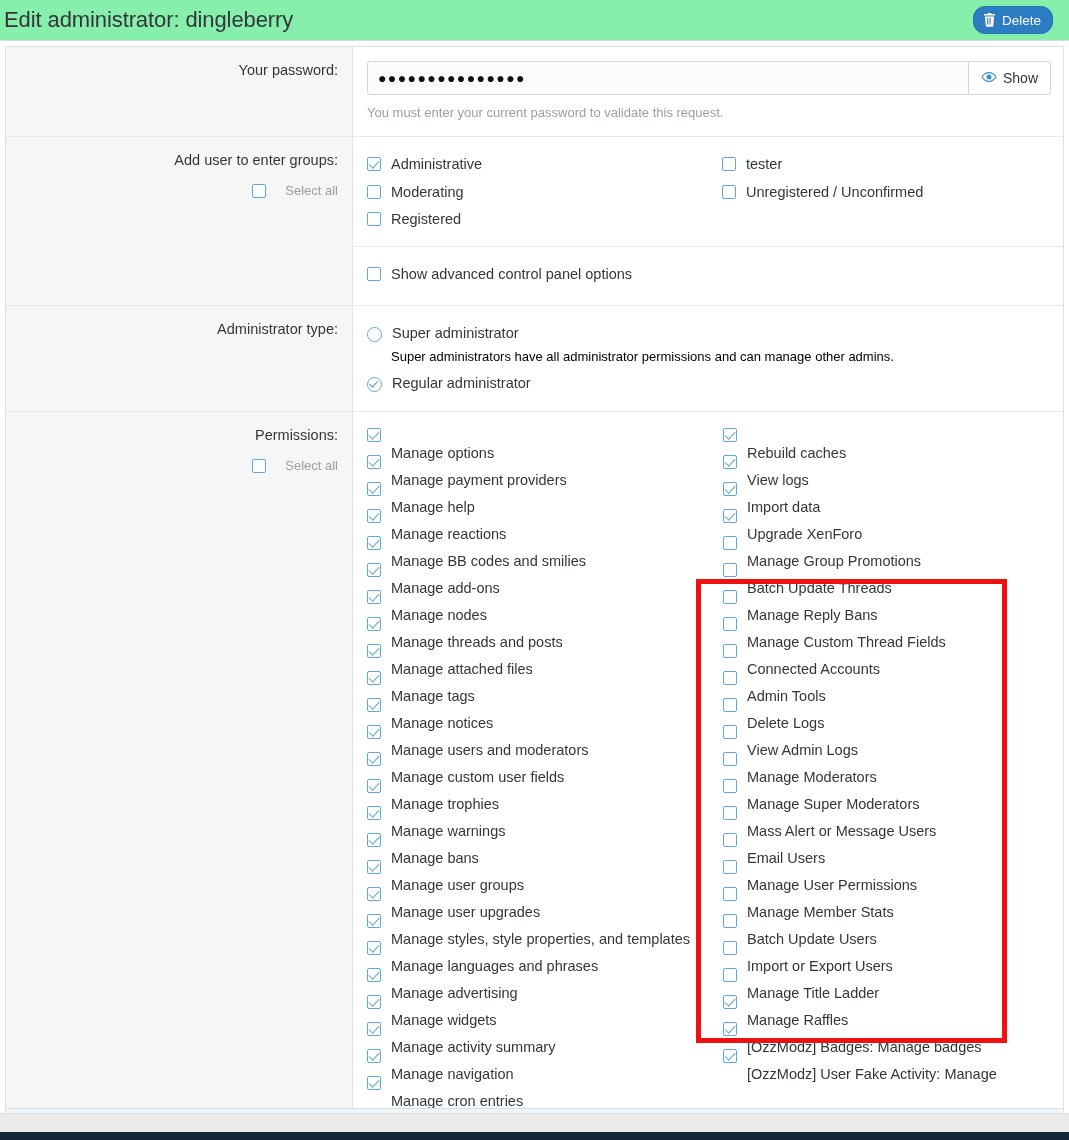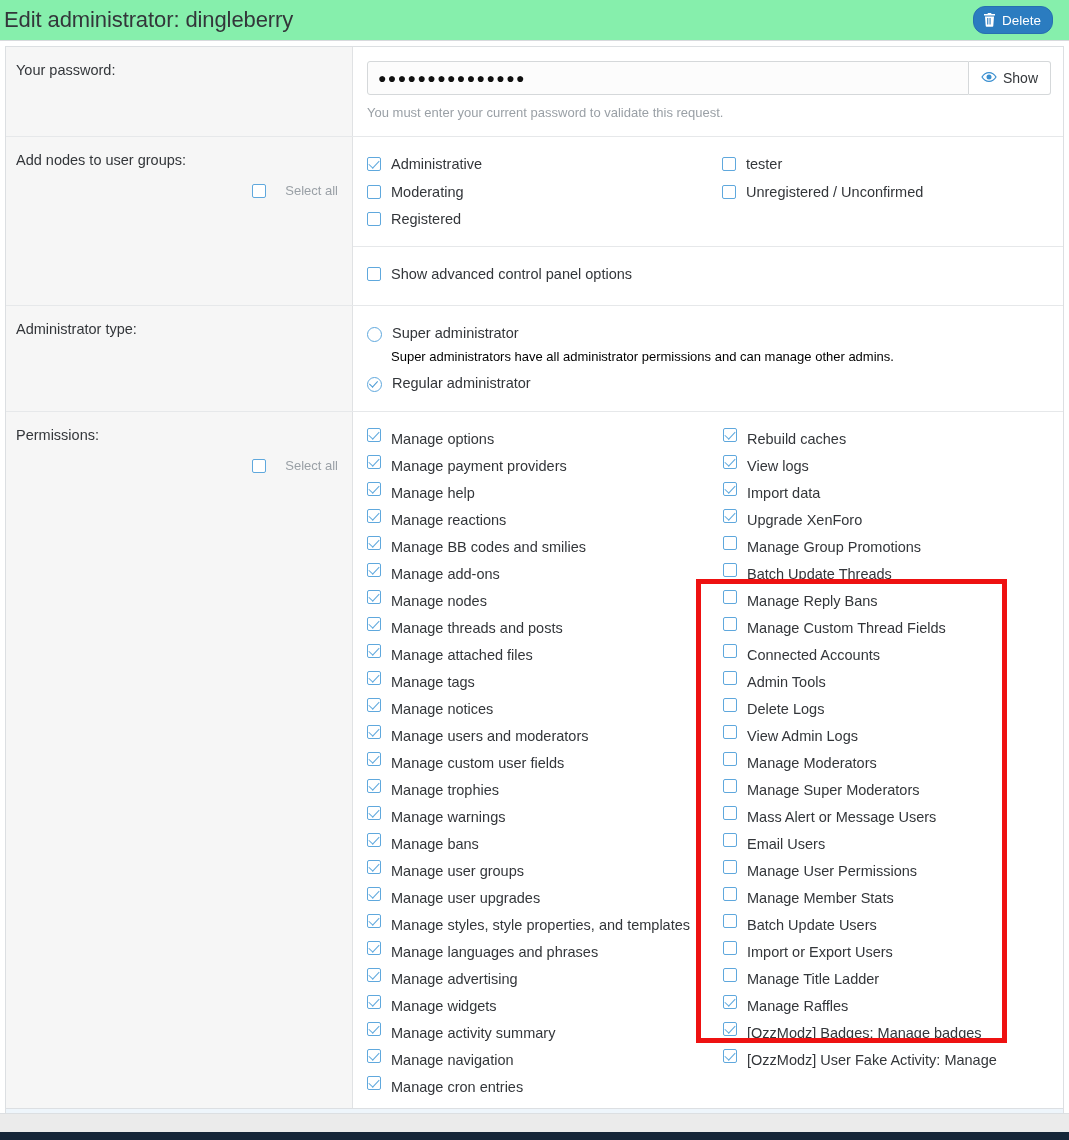--- a/index.html
+++ b/index.html
@@ -63,21 +63,21 @@
     align-items:stretch;
     border-bottom:1px solid #e6e8ea;
   }
   .row:last-child { border-bottom:none; }
   .row-label {
     width:347px;
     min-width:347px;
     background:#f6f6f6;
     border-right:1px solid #e0e2e4;
     padding:14px 14px 14px 10px;
-    text-align:left;
+    text-align:right;
   }
   .row-label .lbl {
     font-size:14.5px;
     color:#33363a;
     display:block;
     line-height:1.35;
   }
   .row-body {
     flex:1 1 auto;
     padding:14px 12px 14px 14px;
@@ -220,21 +220,21 @@
     gap:10px;
     height:27px;
     cursor:pointer;
   }
   .perm .txt {
     font-size:14.5px;
     color:#33363a;
     white-space:nowrap;
     line-height:17px;
     position:relative;
-    top:5px;
+    top:19px;
   }
   .perm .cb { top:2px; }
 
   
   .annot-box {
     position:absolute;
     left:690px;
     top:532px;
     width:311px;
     height:464px;
@@ -315,21 +315,21 @@
           </span>
           <span>Show</span>
         </div>
       </div>
       <div class="hint">You must enter your current password to validate this request.</div>
     </div>
   </div>
 
   <div class="row">
     <div class="row-label">
-      <span class="lbl">Add nodes to user groups:</span>
+      <span class="lbl">Add user to enter groups:</span>
       <div class="select-all">
         <span class="cb"></span>
         <span class="sa-text">Select all</span>
       </div>
     </div>
     <div class="row-body">
       <div class="opt-cols">
         <div class="opt-col" id="ug-left">
             <div class="opt">
               <span class="cb checked"></span>

